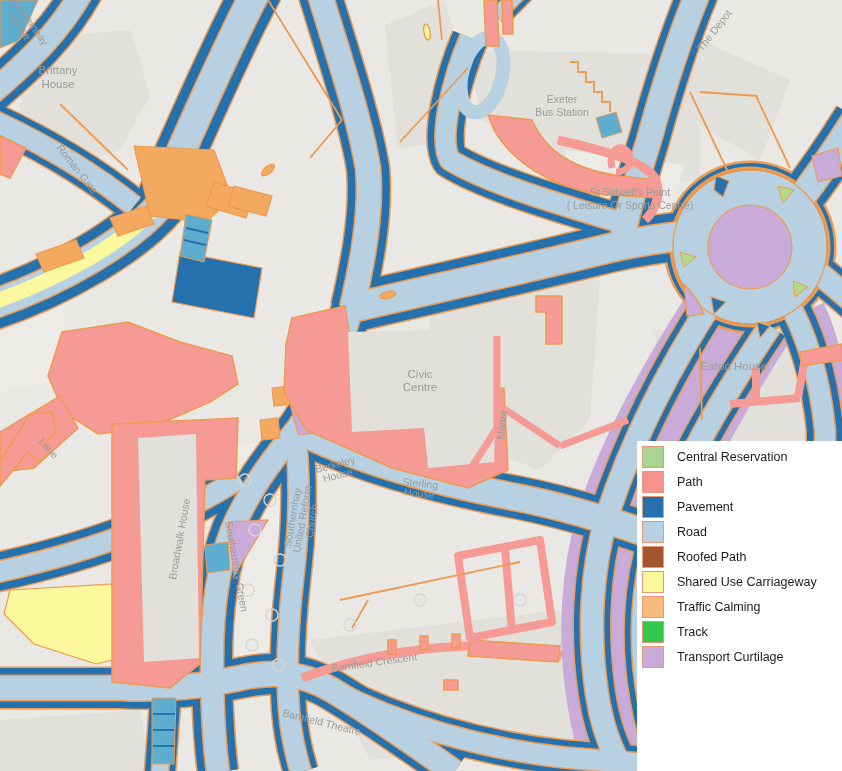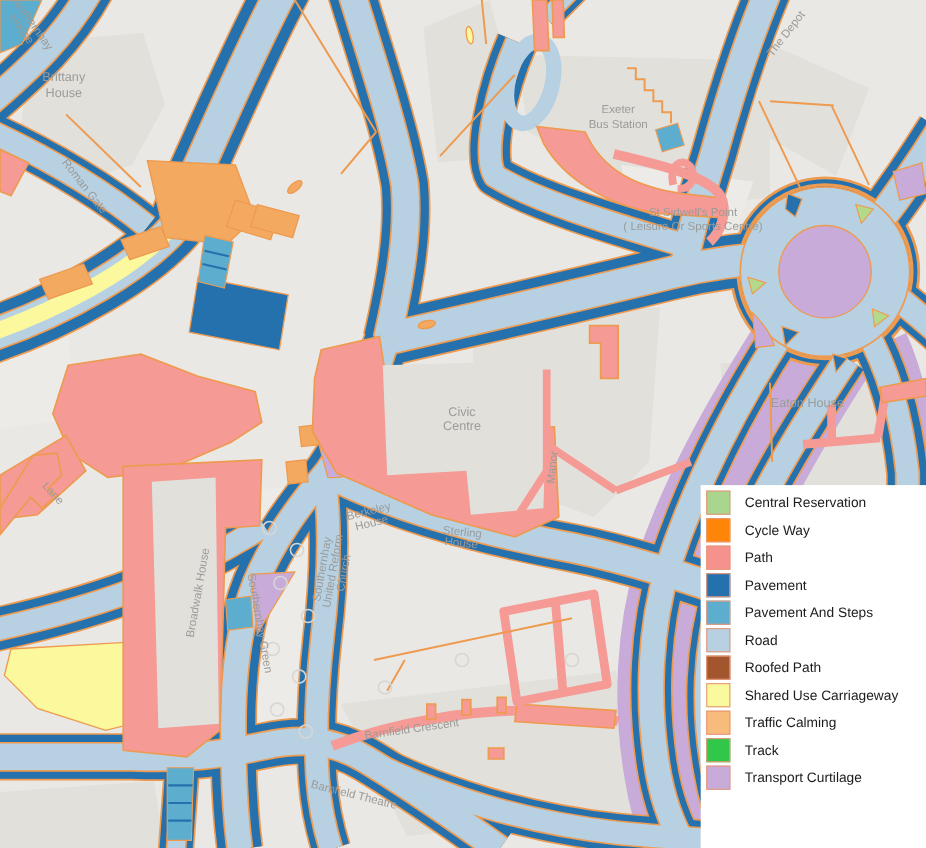--- a/index.html
+++ b/index.html
@@ -320,36 +320,28 @@
     <text class="lbl" transform="translate(282,716) rotate(14)">Barnfield Theatre</text>
   </g>
 </svg>
 
   <div class="legend">
     <div class="legend-row">
       <span class="legend-swatch" style="background: rgb(169, 213, 142);"></span>
       <span class="legend-label">Central Reservation</span>
     </div>
     <div class="legend-row">
-      <span class="legend-swatch" style="background: rgb(253, 133, 8);"></span>
-      <span class="legend-label">Cycle Way</span>
-    </div>
-    <div class="legend-row">
       <span class="legend-swatch" style="background: rgb(245, 146, 142);"></span>
       <span class="legend-label">Path</span>
     </div>
     <div class="legend-row">
       <span class="legend-swatch" style="background: rgb(36, 113, 174);"></span>
       <span class="legend-label">Pavement</span>
     </div>
     <div class="legend-row">
-      <span class="legend-swatch" style="background: rgb(93, 173, 206);"></span>
-      <span class="legend-label">Pavement And Steps</span>
-    </div>
-    <div class="legend-row">
       <span class="legend-swatch" style="background: rgb(183, 209, 227);"></span>
       <span class="legend-label">Road</span>
     </div>
     <div class="legend-row">
       <span class="legend-swatch" style="background: rgb(163, 86, 46);"></span>
       <span class="legend-label">Roofed Path</span>
     </div>
     <div class="legend-row">
       <span class="legend-swatch" style="background: rgb(251, 249, 158);"></span>
       <span class="legend-label">Shared Use Carriageway</span>

